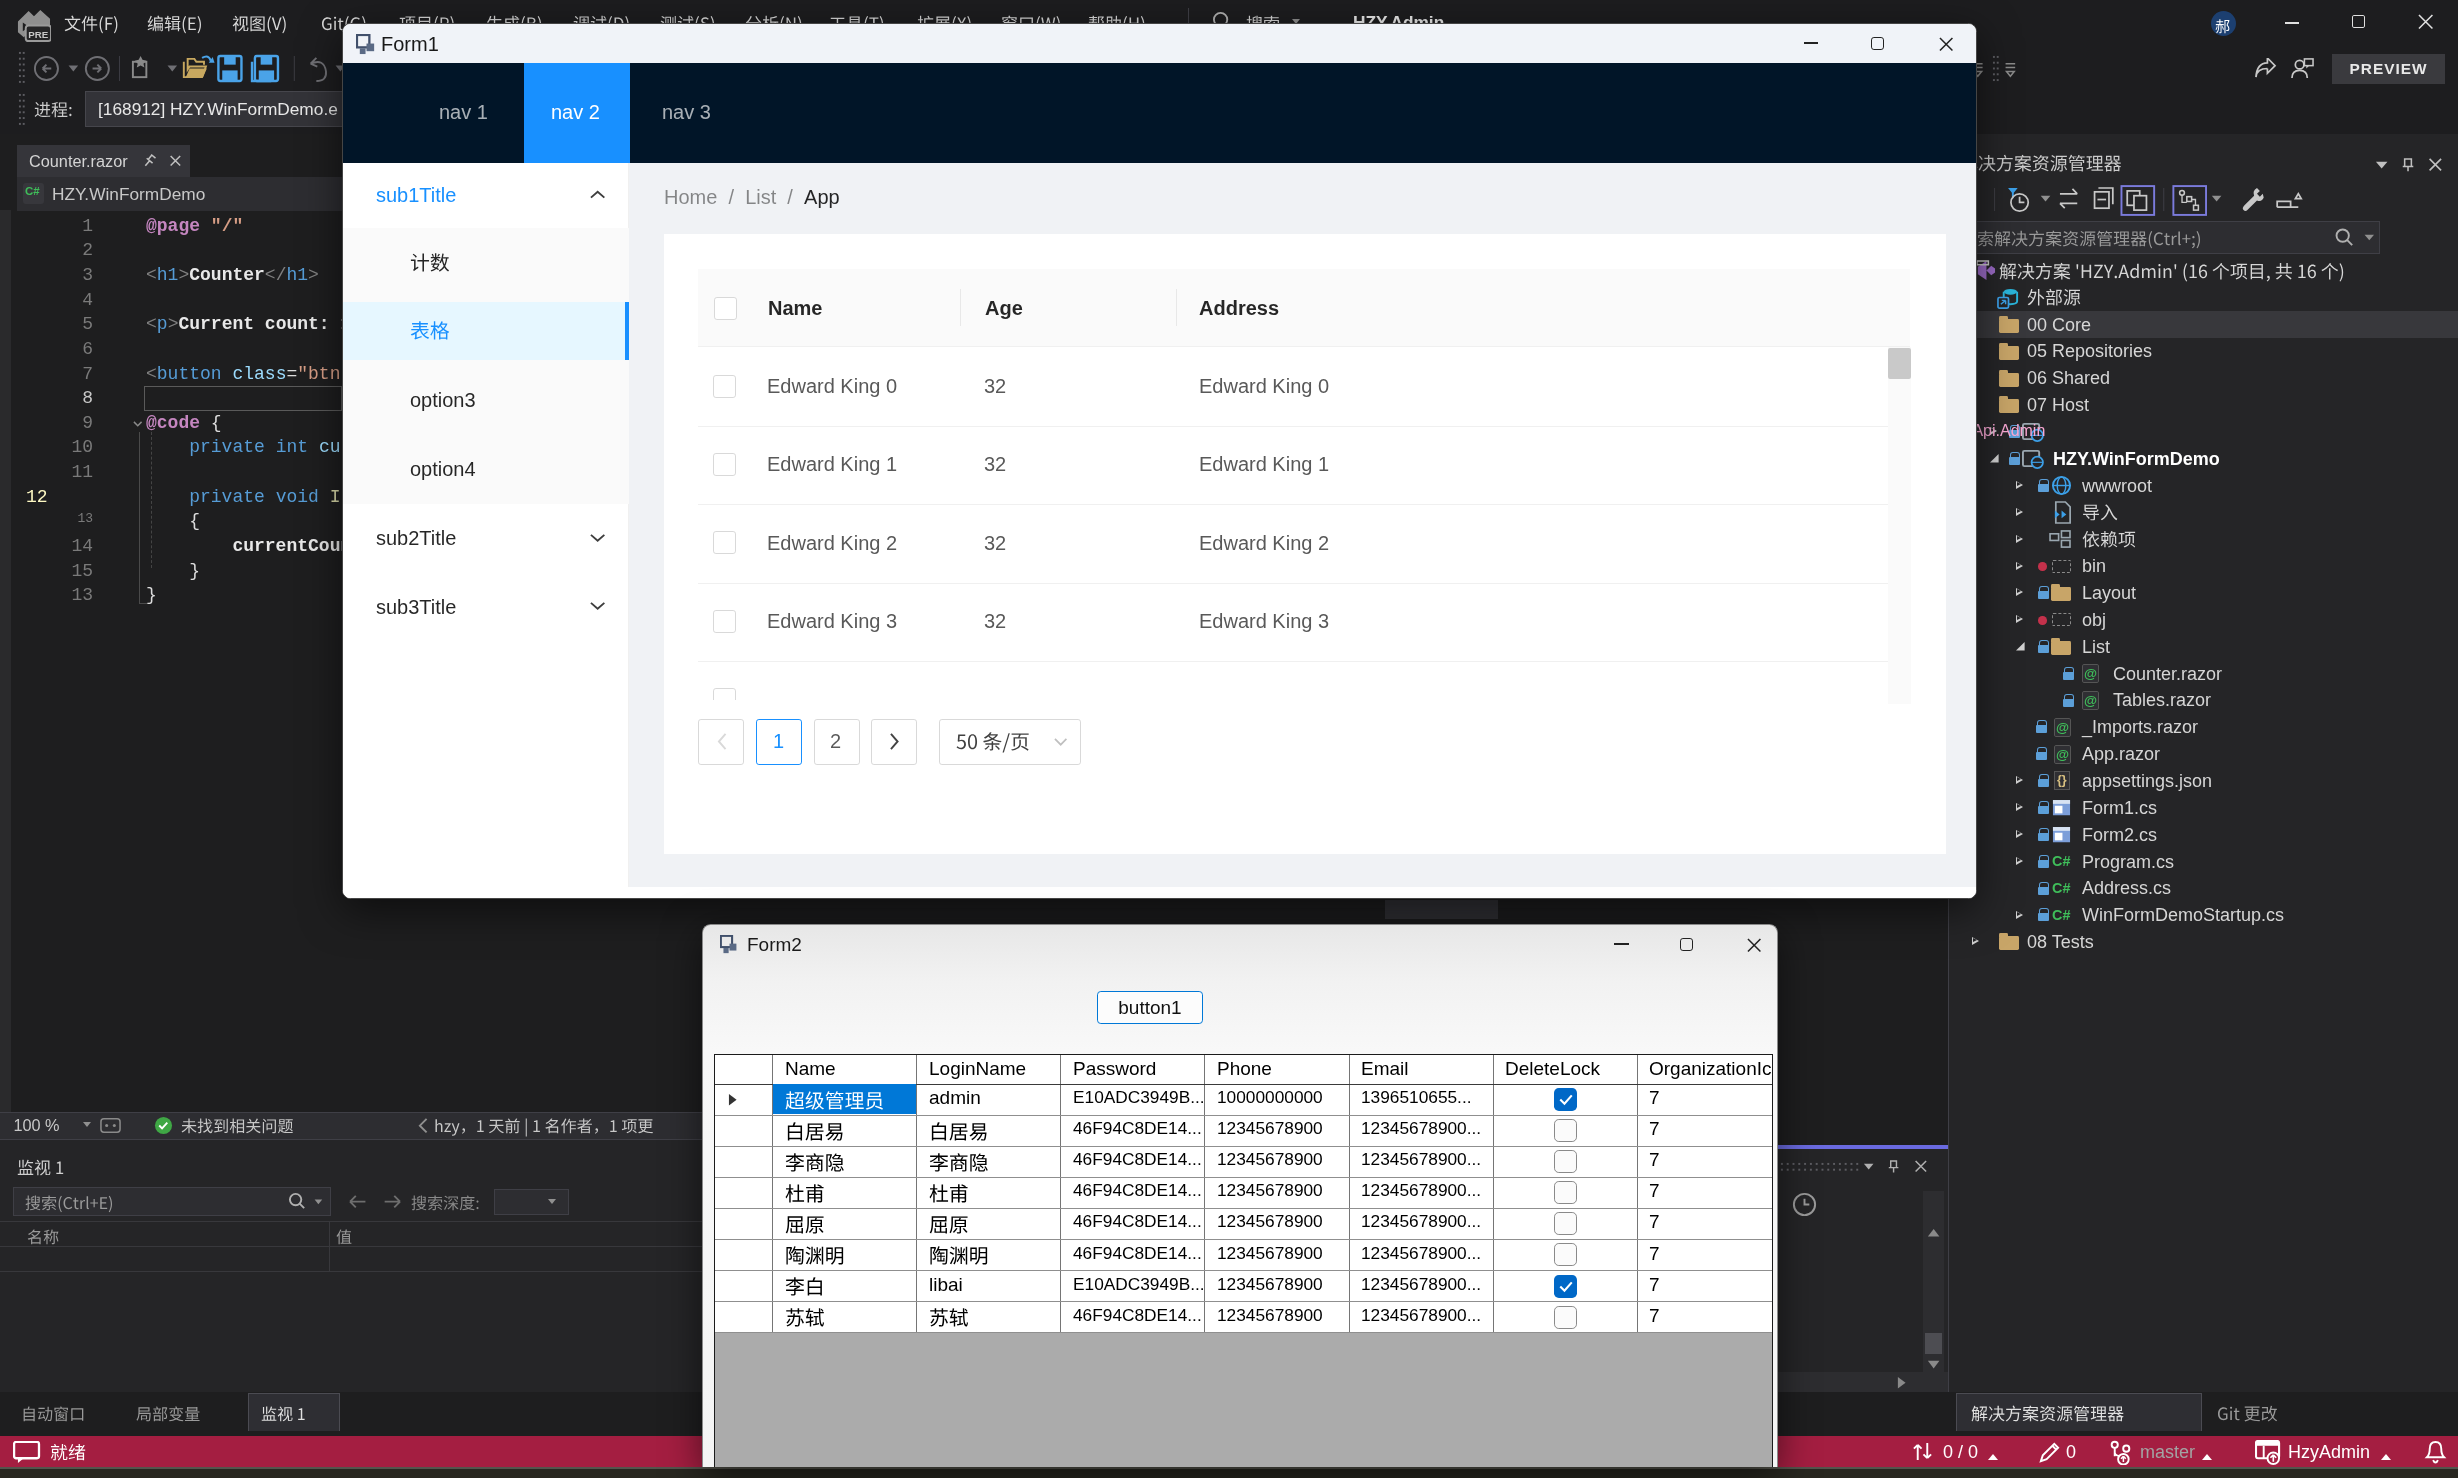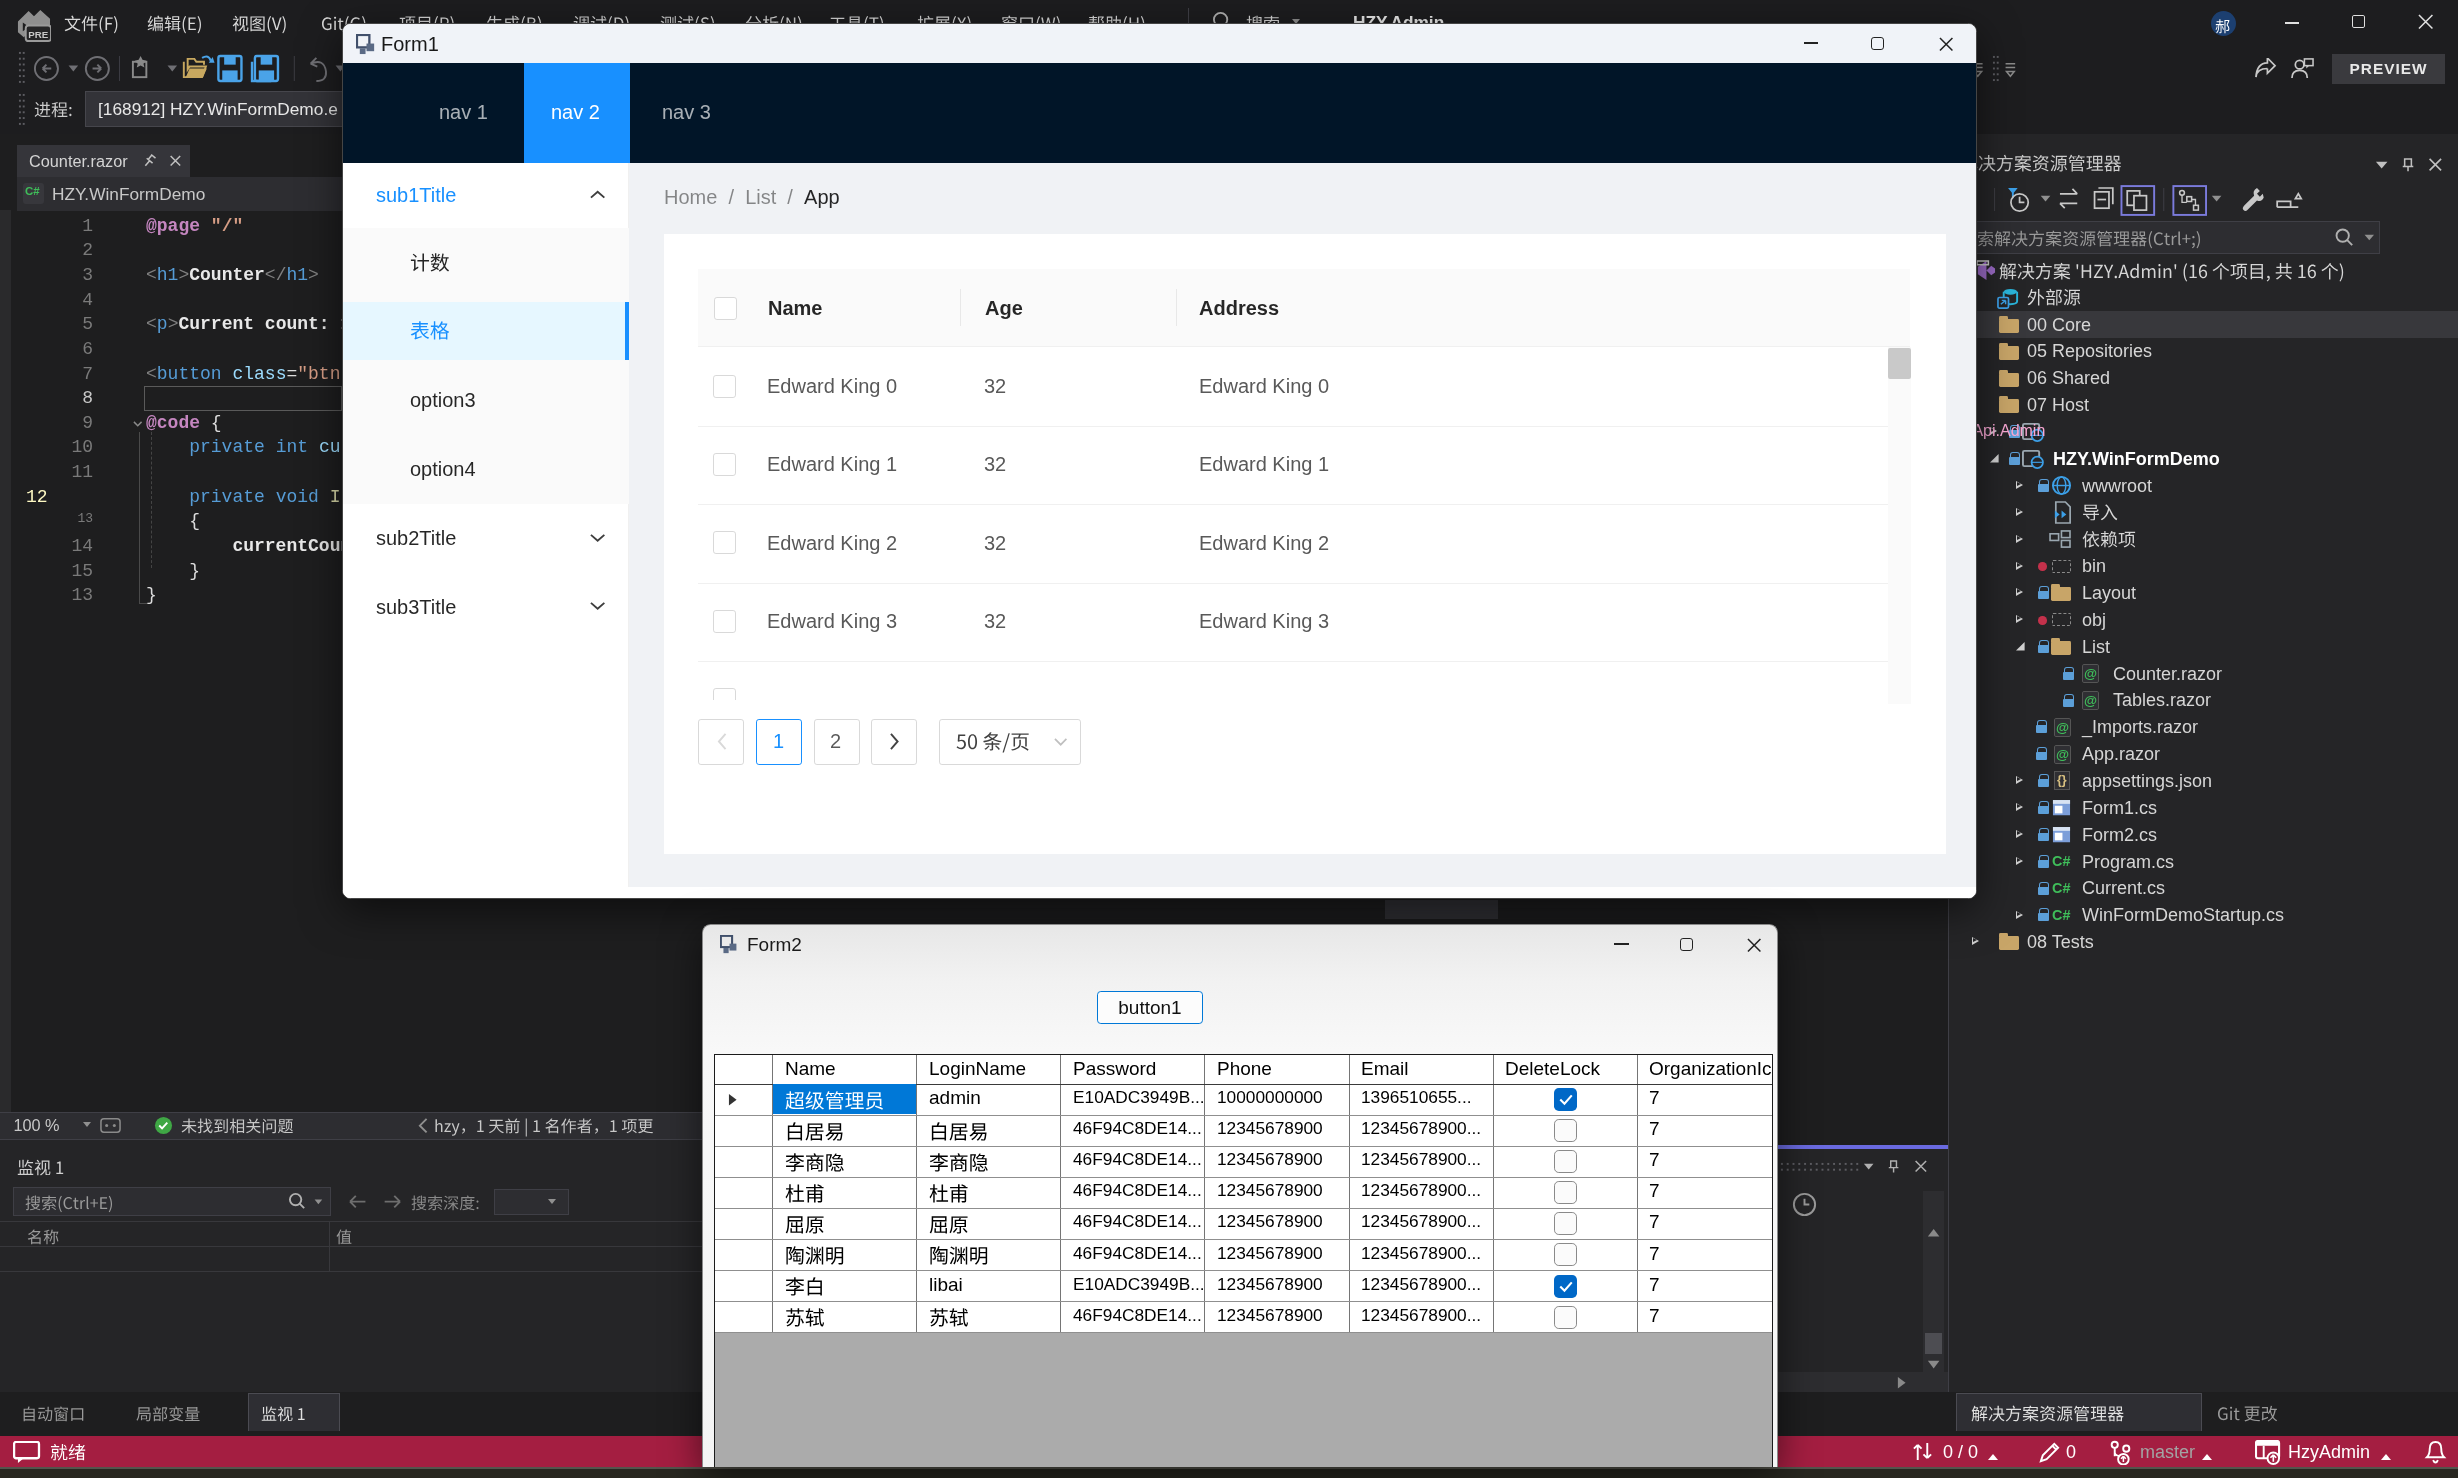--- a/index.html
+++ b/index.html
@@ -840,21 +840,21 @@
     <rect x="1" y="1" width="18" height="4" fill="#d8e2f2"></rect>
     <rect x="3" y="7" width="8" height="8" fill="#fff"></rect>
   </svg>
 <div class="abs" style="left:2082px;top:825px;font-size:18px;font-weight:normal;color:#d6d6d6">Form2.cs</div>
 <div class="expc" style="left:2016px;top:857px"></div>
 <div class="lock" style="left:2038px;top:860px"></div>
 <div class="abs" style="left:2052px;top:853px;font-size:14.4px;font-weight:bold;color:#3fbe5a">C#</div>
 <div class="abs" style="left:2082px;top:852px;font-size:18px;font-weight:normal;color:#d6d6d6">Program.cs</div>
 <div class="lock" style="left:2038px;top:887px"></div>
 <div class="abs" style="left:2052px;top:880px;font-size:14.4px;font-weight:bold;color:#3fbe5a">C#</div>
-<div class="abs" style="left:2082px;top:878px;font-size:18px;font-weight:normal;color:#d6d6d6">Current.cs</div>
+<div class="abs" style="left:2082px;top:878px;font-size:18px;font-weight:normal;color:#d6d6d6">Address.cs</div>
 <div class="expc" style="left:2016px;top:911px"></div>
 <div class="lock" style="left:2038px;top:913px"></div>
 <div class="abs" style="left:2052px;top:907px;font-size:14.4px;font-weight:bold;color:#3fbe5a">C#</div>
 <div class="abs" style="left:2082px;top:905px;font-size:18px;font-weight:normal;color:#d6d6d6">WinFormDemoStartup.cs</div>
 <div class="expc" style="left:1972px;top:937px"></div>
 <div class="folder" style="left:1999px;top:936px"></div>
 <div class="abs" style="left:2027px;top:932px;font-size:18px;font-weight:normal;color:#d6d6d6">08 Tests</div>
 <div class="abs" style="left:1956px;top:1393px;width:246px;height:38px;background:#2e2e33;border:1px solid #4b4b52;border-bottom:none"></div>
 <svg class="t" style="left:1971px;top:1420px;" viewBox="0 0 2 2" width="1.9" height="1.9">
     <g transform="scale(0.018,-0.018)" fill="#e0e0e0">

